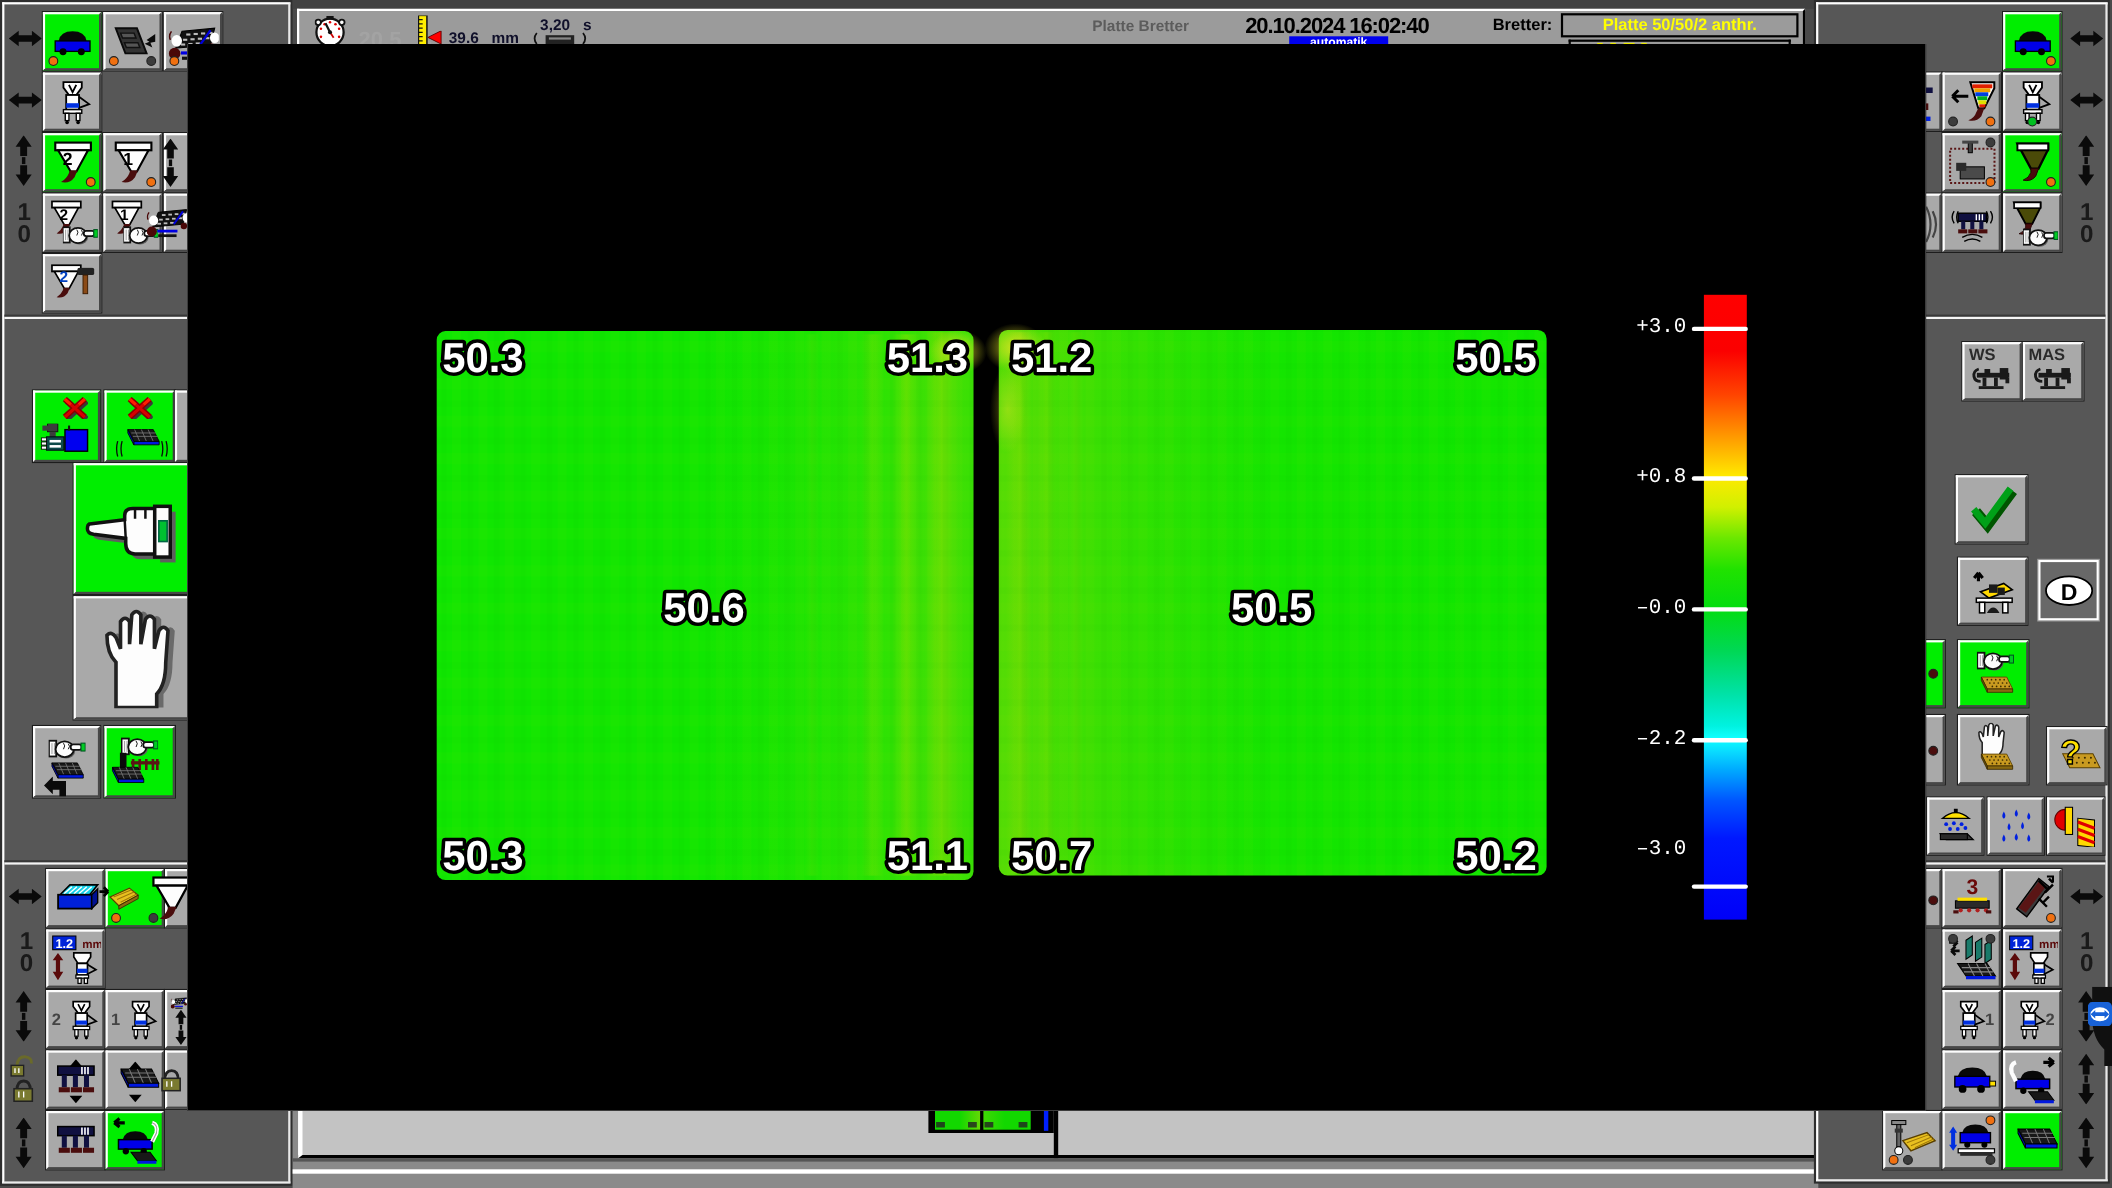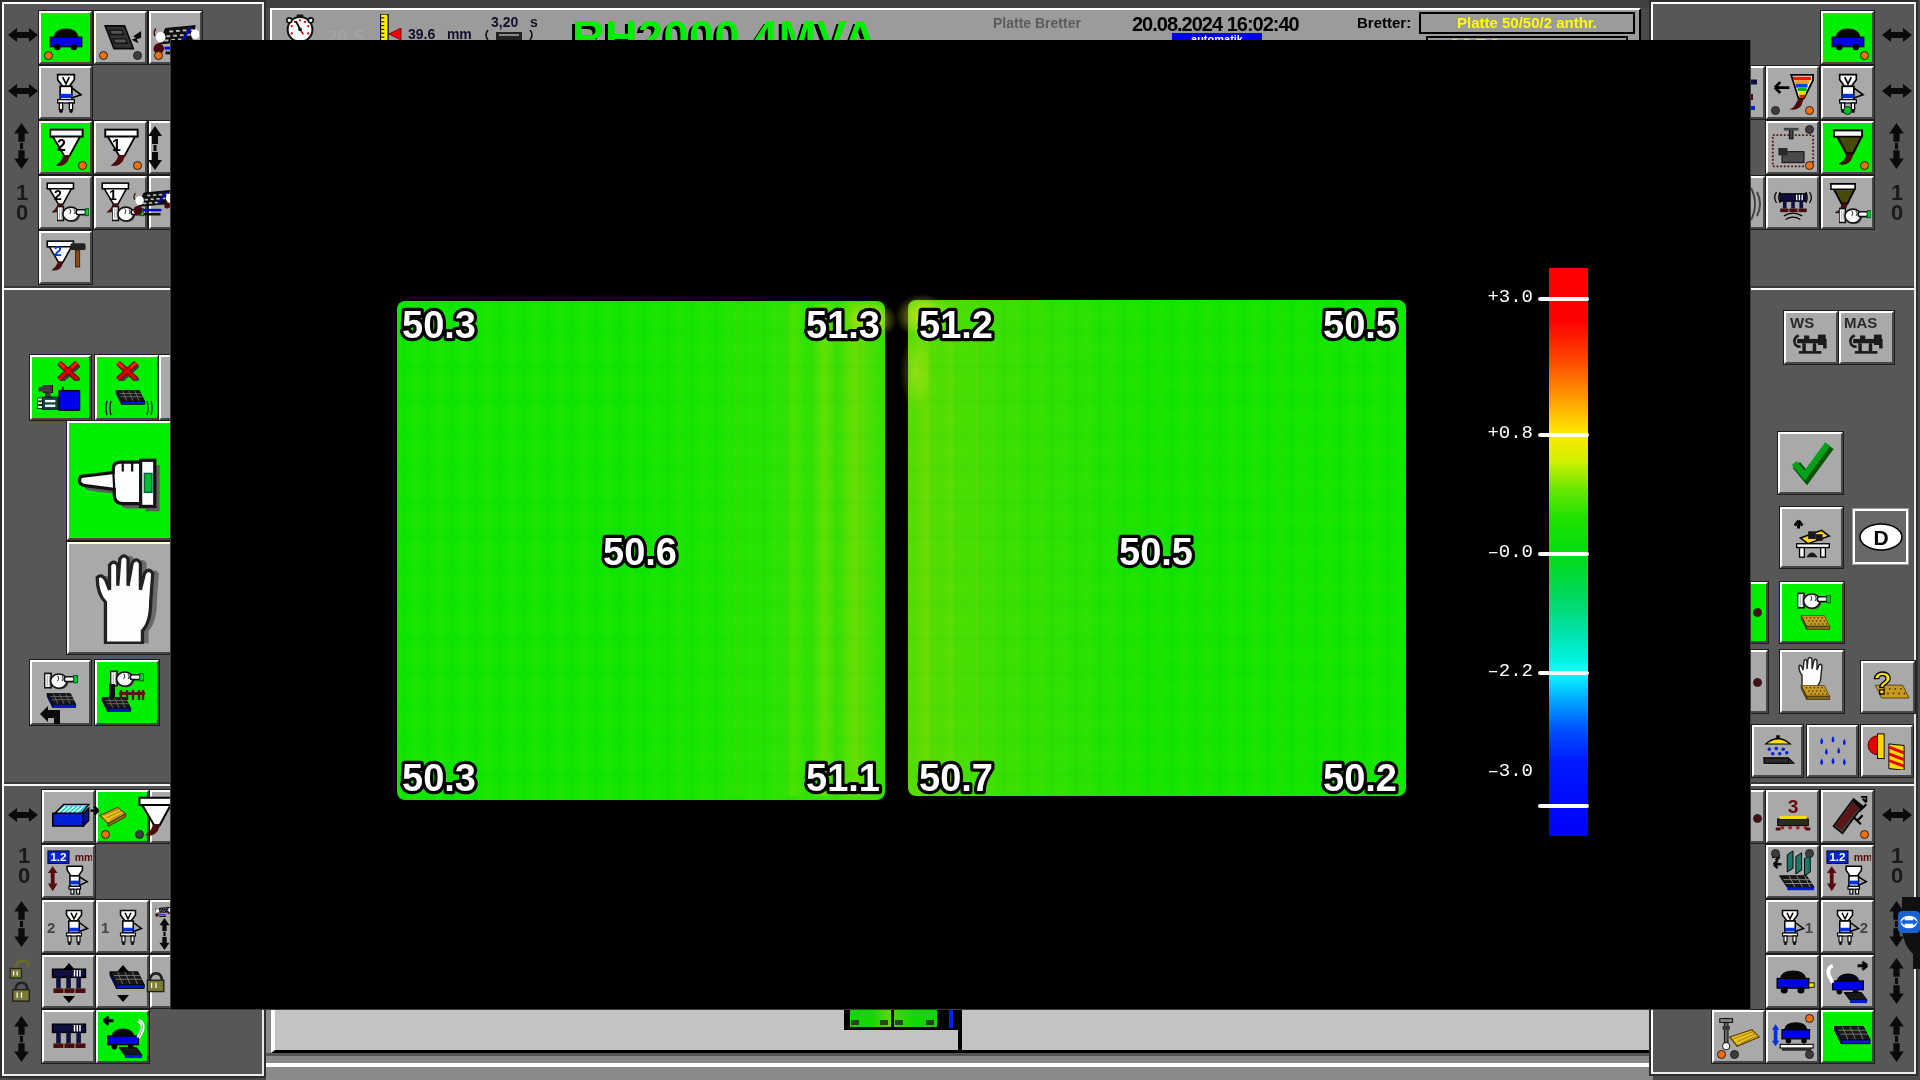--- a/index.html
+++ b/index.html
@@ -677,23 +677,22 @@
       <path d="M 13 0 L 1 6 L 13 12 Z" fill="#ff0000" stroke="#500" stroke-width="0.8"></path>
     </svg>
 <div class="abs" style="left:408px;top:26px;color:#10102a;font-weight:bold;font-size:14px;">39.6&nbsp;&nbsp;&nbsp;mm</div>
 <div class="abs" style="left:491px;top:14px;color:#10102a;font-weight:bold;font-size:14px;">3,20&nbsp;&nbsp;&nbsp;s</div>
 <svg class="abs" style="left:484px;top:28px;" width="50" height="14" viewBox="0 0 50 14">
   <path d="M 4 2 Q 0 7 4 12" fill="none" stroke="#111" stroke-width="1.6"></path>
   <path d="M 46 2 Q 50 7 46 12" fill="none" stroke="#111" stroke-width="1.6"></path>
   <rect x="12" y="4" width="26" height="8" fill="#222"></rect>
   <rect x="15" y="6" width="20" height="2" fill="#888"></rect>
 </svg>
-<div class="abs" style="left:572px;top:11px;color:#00ef00;font-weight:bold;font-size:45px;letter-spacing:0.5px;text-shadow:-3px 3px 0 #000;">RH2000 4MVA</div>
 <div class="abs" style="left:993px;top:15px;color:#5c5c5c;font-weight:bold;font-size:14px;">Platte Bretter</div>
-<div class="abs" style="left:1132px;top:13px;color:#000;font-weight:bold;font-size:20px;letter-spacing:-1px;">20.08.2024 16:02:40</div>
+<div class="abs" style="left:1132px;top:13px;color:#000;font-weight:bold;font-size:20px;letter-spacing:-1px;">20.10.2024 16:02:40</div>
 <div class="abs" style="left:1172px;top:33px;width:90px;height:9px;background:#0000ee;overflow:hidden;color:#fff;font-size:11px;font-weight:bold;text-align:center;line-height:13px;">automatik</div>
 <div class="abs" style="left:1357px;top:14px;color:#000;font-weight:bold;font-size:15px;">Bretter:</div>
 <div class="abs" style="left:1419px;top:12px;width:216px;height:22px;background:#9b9b9b;border:2px solid #000;text-align:center;color:#ffff00;font-weight:bold;font-size:15px;line-height:18px;">Platte 50/50/2 anthr.</div>
 <div class="abs" style="left:1426px;top:36px;width:202px;height:6px;background:#9b9b9b;border:2px solid #000;border-bottom:none;"></div>
     <div class="abs" style="left:1452px;top:39px;width:5px;height:2px;background:#e8e800;"></div>
     <div class="abs" style="left:1464px;top:39px;width:5px;height:2px;background:#e8e800;"></div>
     <div class="abs" style="left:1476px;top:39px;width:10px;height:2px;background:#e8e800;"></div>
     <div class="abs" style="left:1492px;top:39px;width:5px;height:2px;background:#e8e800;"></div>
 
 <div class="abs" style="left:266px;top:1010px;width:1387px;height:70px;background:#8a8a8a;"></div>

